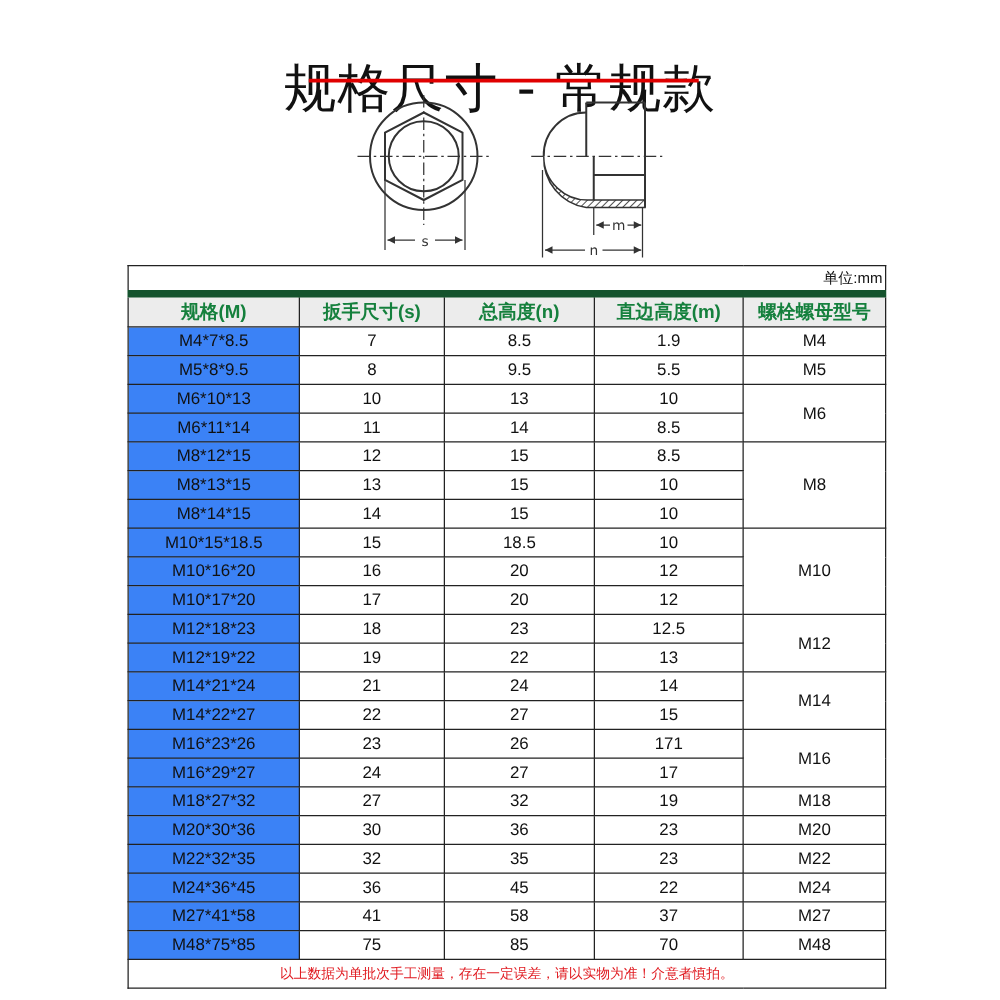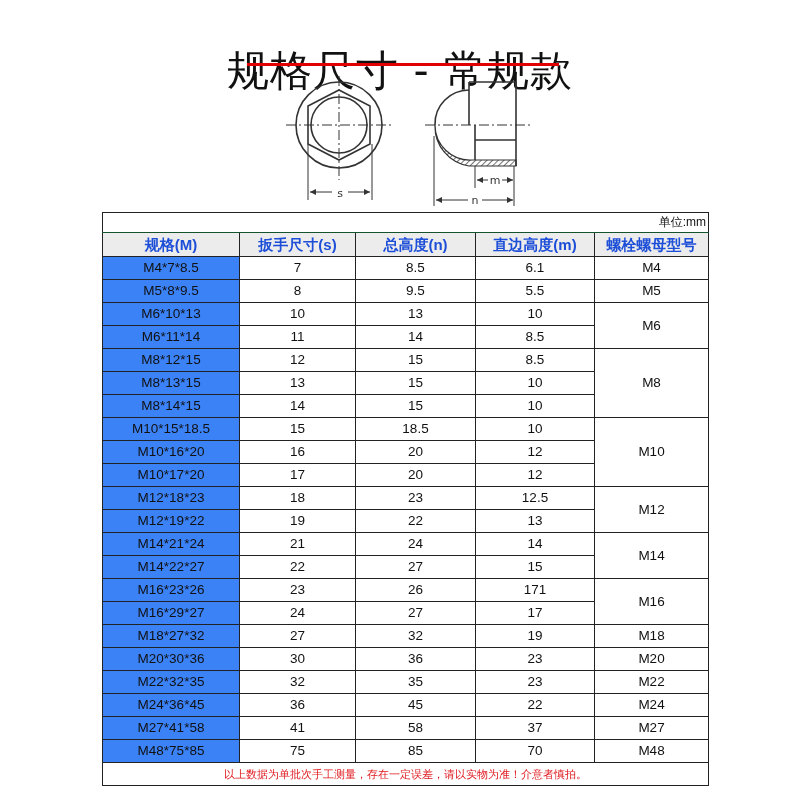--- a/index.html
+++ b/index.html
@@ -2,22 +2,22 @@
 <html><head>
 <meta charset="utf-8">
 <style>
   html,body{margin:0;padding:0;background:#fff;}
   body{width:800px;height:800px;position:relative;overflow:hidden;font-family:"DejaVu Sans","Liberation Sans",sans-serif;}
   .title{position:absolute;left:0;top:14px;width:800px;text-align:center;font-size:42px;color:#111;letter-spacing:1px;line-height:50px;margin-top:32px;}
   .title-line{position:absolute;left:247px;top:63px;width:312px;height:3px;background:#e00000;}
   .diagram{position:absolute;left:282px;top:76px;width:248px;height:134px;}
   table.spec{position:absolute;left:102px;top:212px;width:606px;border-collapse:collapse;table-layout:fixed;}
   table.spec td{border:1px solid #222;text-align:center;font-size:13.5px;color:#111;height:22px;padding:0;line-height:22px;font-family:"Liberation Sans","DejaVu Sans",sans-serif;}
-  table.spec tr.unit td{text-align:right;font-size:12px;height:19px;line-height:19px;padding-right:2px;border-bottom:1px solid #14532d;}
-  table.spec tr.head td{background:#ececec;color:#1d4ed8;font-weight:bold;font-size:15px;height:23px;line-height:23px;}
+  table.spec tr.unit td{text-align:right;font-size:12px;height:19px;line-height:19px;padding-right:2px;border-bottom:6px solid #14532d;}
+  table.spec tr.head td{background:#ececec;color:#15803d;font-weight:bold;font-size:15px;height:23px;line-height:23px;}
   table.spec td.spec-col{background:#3b82f6;}
   table.spec tr.note td{color:#e0191f;font-size:11px;height:22px;}
   col.c1{width:137px;} col.c2{width:116px;} col.c3{width:120px;} col.c4{width:119px;} col.c5{width:114px;}
 </style>
 </head>
 <body>
 
 <div class="title">规格尺寸 - 常规款</div>
 <div class="title-line"></div>
 
@@ -82,21 +82,21 @@
       <td>规格(M)</td>
       <td>扳手尺寸(s)</td>
       <td>总高度(n)</td>
       <td>直边高度(m)</td>
       <td>螺栓螺母型号</td>
     </tr>
   <tr>
         <td class="spec-col">M4*7*8.5</td>
         <td>7</td>
         <td>8.5</td>
-        <td>6.1</td>
+        <td>1.9</td>
         <td rowspan="1">M4</td>
       </tr>
       <tr>
         <td class="spec-col">M5*8*9.5</td>
         <td>8</td>
         <td>9.5</td>
         <td>5.5</td>
         <td rowspan="1">M5</td>
       </tr>
       <tr>

